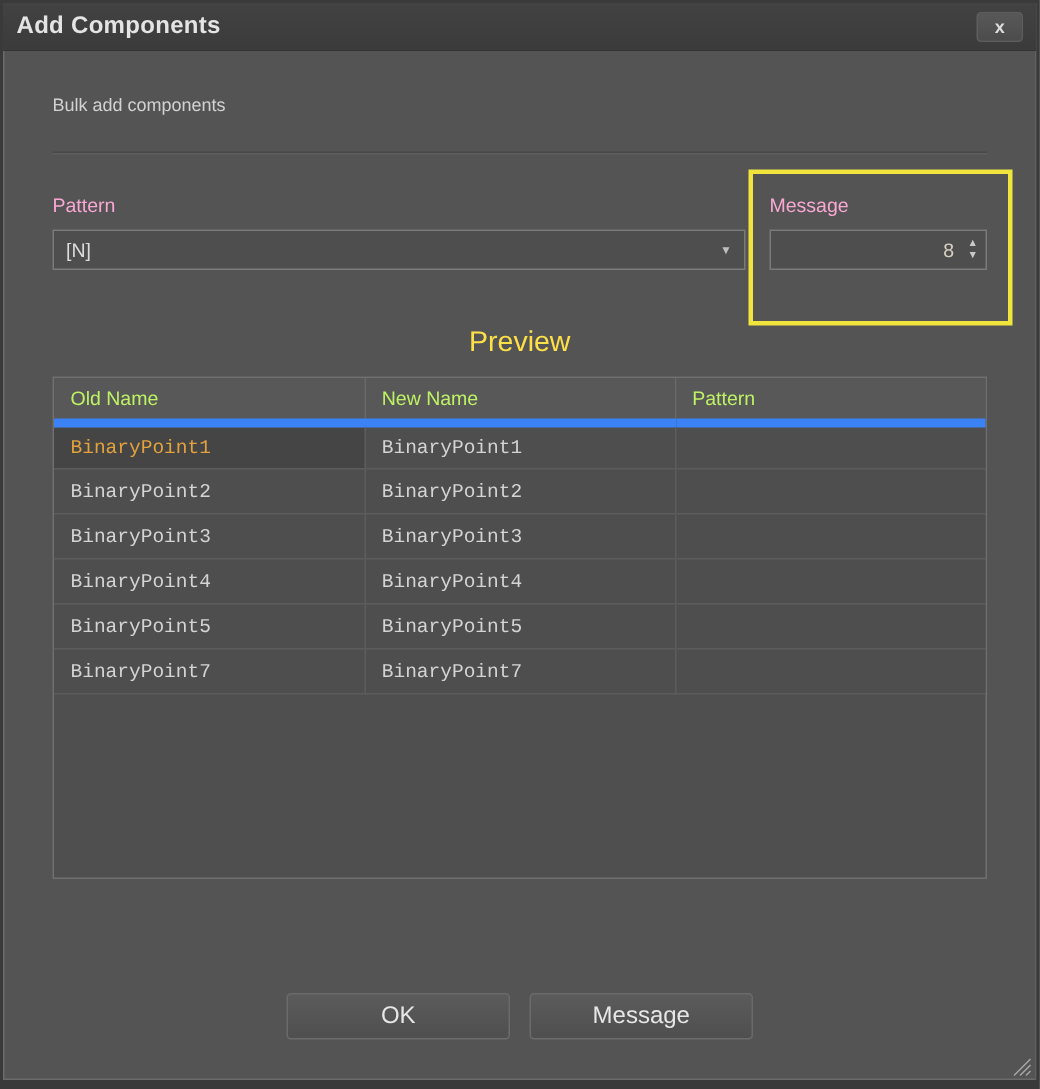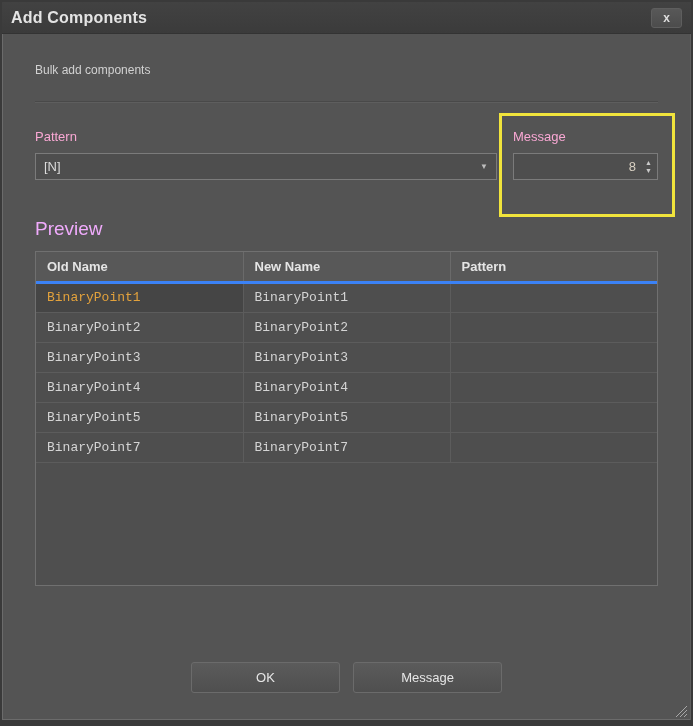--- a/index.html
+++ b/index.html
@@ -66,51 +66,51 @@
   .spin-value{margin-left:auto;color:#d8d0c2;}
   .spin-arrows{display:flex;flex-direction:column;margin-left:9px;row-gap:3px;}
   .spin-btn{font-size:7px;line-height:5px;color:#c9c9c9;cursor:default;}
 
   .highlight-box{
     position:absolute;left:497px;top:111px;width:176px;height:104px;
     border:3px solid var(--yellow);
     pointer-events:none;
   }
 
-  .preview-heading{margin-top:38px;font-size:19px;color:#f0abfc;}
+  .preview-heading{margin-top:38px;font-size:19px;color:#fde047;text-align:center;}
 
   
   .table-wrap{
     margin-top:11px;height:335px;
     border:1px solid #707070;background:#4f4f4f;
   }
   table{width:100%;border-collapse:collapse;table-layout:fixed;font-size:13px;}
   th,td{height:30px;padding:0 11px;text-align:left;overflow:hidden;white-space:nowrap;}
   thead th{
-    background:#585858;font-weight:bold;color:#e5e5e5;
-    border-right:1px solid #6a6a6a;border-bottom:3px solid #3b82f6;
+    background:#585858;font-weight:normal;color:#bef264;
+    border-right:1px solid #6a6a6a;border-bottom:6px solid #3b82f6;
   }
   thead th:last-child{border-right:none;}
   tbody td{
     background:#4e4e4e;color:#d4d4d4;
     border-right:1px solid #5c5c5c;border-bottom:1px solid #5c5c5c;font-family:Liberation Mono, monospace;
   }
   tbody td:last-child{border-right:none;}
   td.selected-cell{background:var(--sel-bg);color:var(--sel-text);}
 
   
   .footer{
     position:absolute;left:0;top:660px;width:100%;
     display:flex;justify-content:center;column-gap:13px;
   }
   .btn{
     width:149px;height:31px;
     background:linear-gradient(#5b5b5b,#4f4f4f);
     border:1px solid #6b6b6b;border-radius:3px;
-    color:#e6e6e6;font-size:13px;font-family:inherit;
+    color:#e6e6e6;font-size:16px;font-family:inherit;
     cursor:default;
   }
 
   .resize-grip{position:absolute;right:3px;bottom:2px;width:16px;height:16px;}
 </style>
 </head>
 <body>
 
 <div class="dialog">
 

